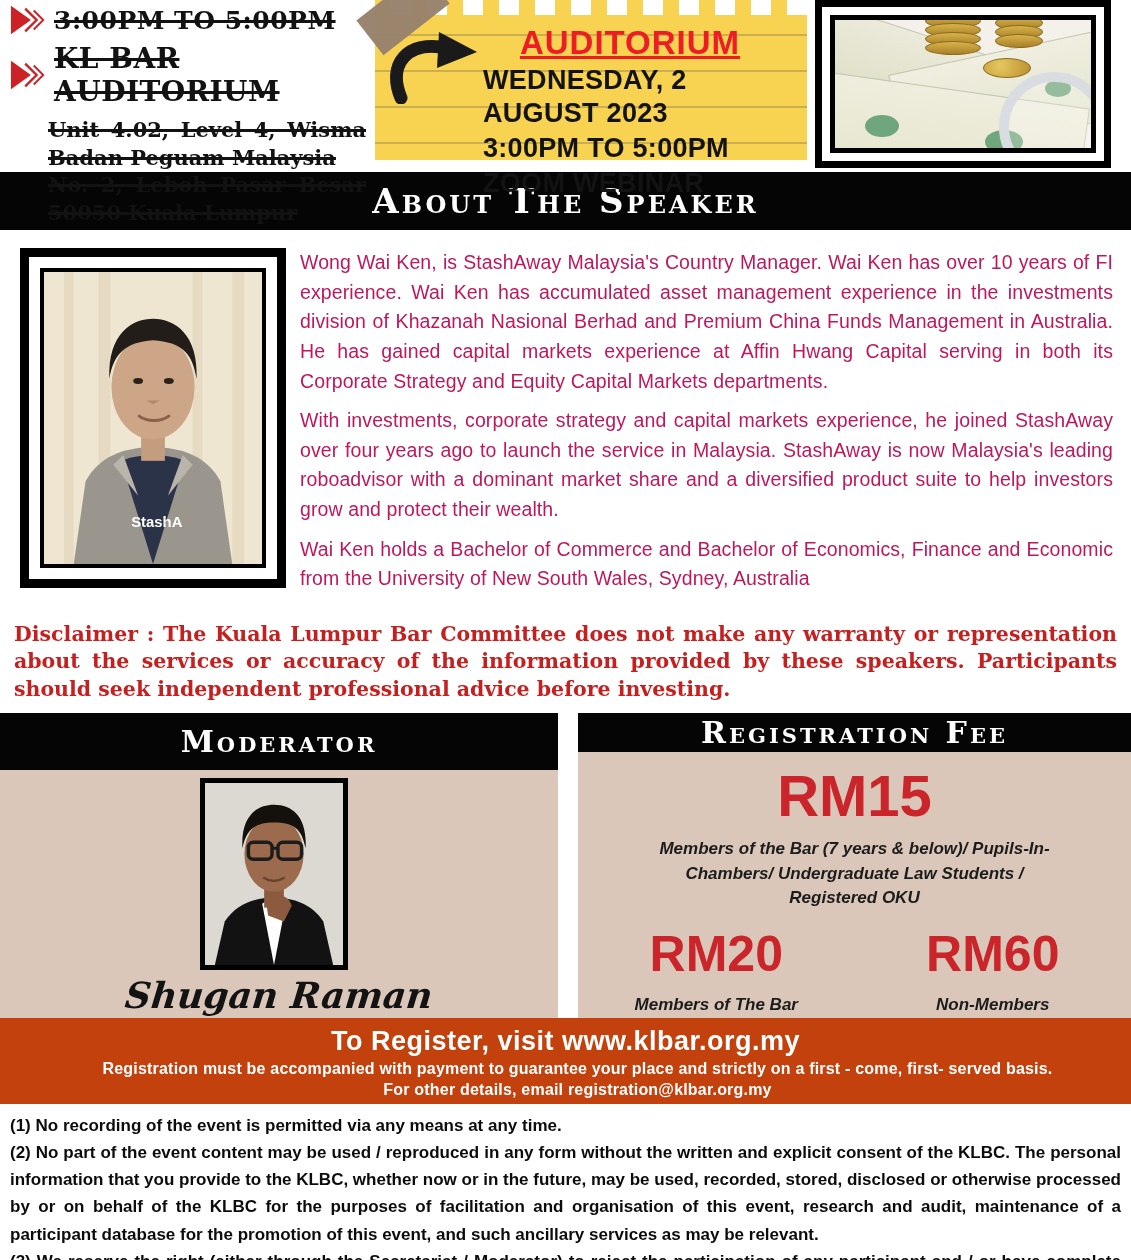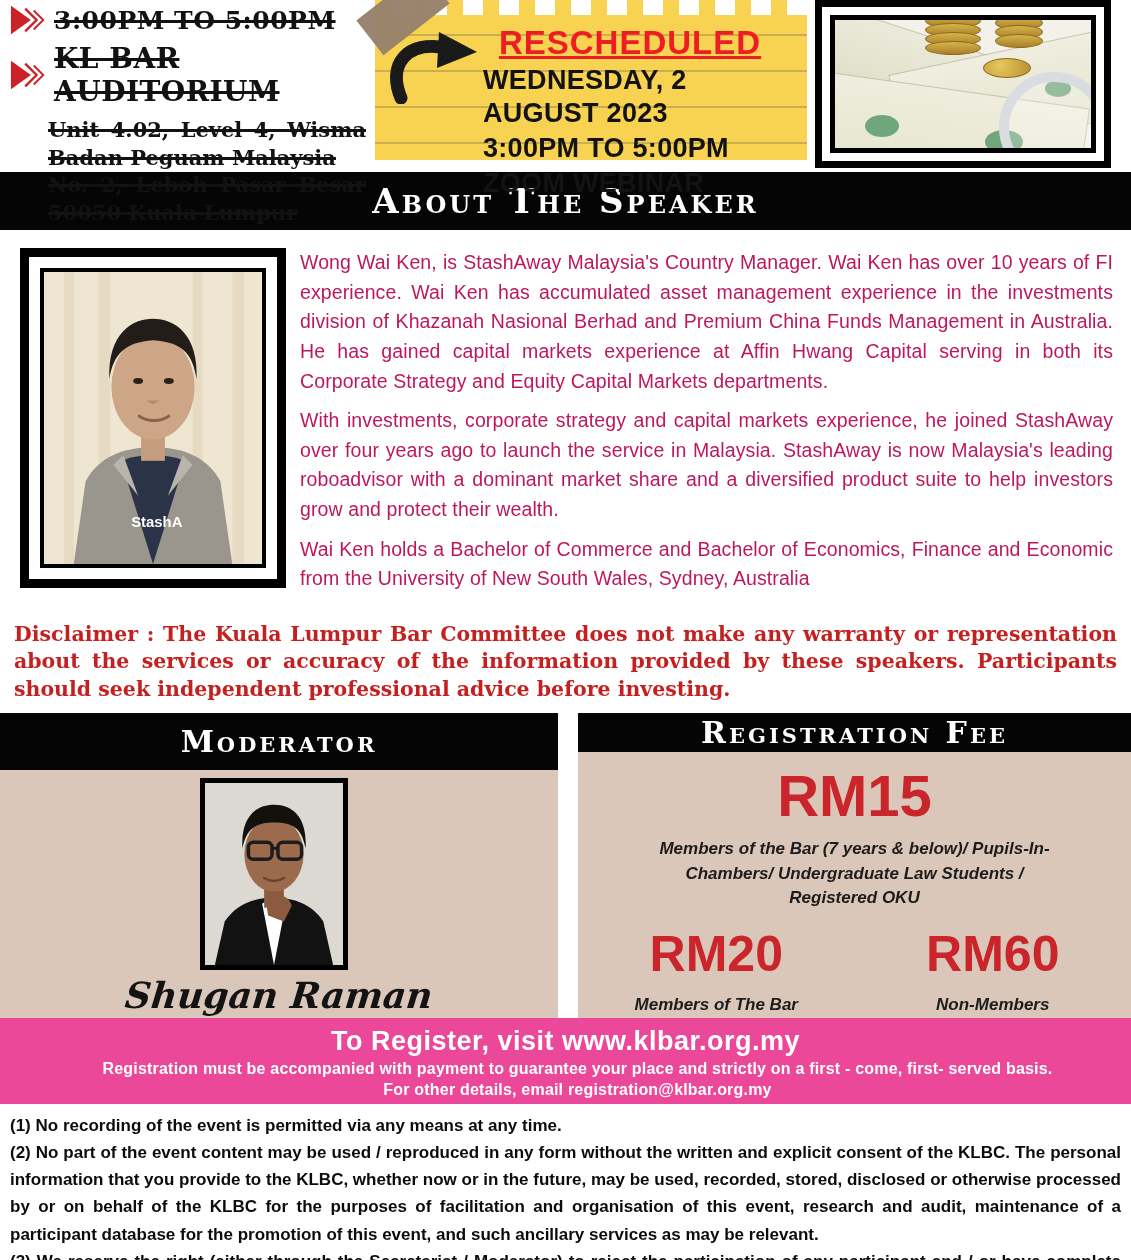--- a/index.html
+++ b/index.html
@@ -107,21 +107,21 @@
   .fee-main .fee-amount { font-size:58px; }
   .fee-label { font-size:17px; font-weight:700; font-style:italic; color:#1c1c1c;
     line-height:1.45; }
   .fee-main .fee-label { width:420px; margin:8px auto 0; }
   .fee-row { display:flex; margin-top:14px; }
   .fee-cell { flex:1; text-align:center; }
   .fee-cell .fee-amount { font-size:50px; }
   .fee-cell .fee-label { margin-top:10px; }
 
   
-  .register-band { width:100%; height:86px; background:#ec4899; color:#fff;
+  .register-band { width:100%; height:86px; background:#c2410c; color:#fff;
     text-align:center; padding-top:8px; }
   .reg-title { font-size:27px; font-weight:700; letter-spacing:.5px; }
   .reg-line { font-size:16px; font-weight:700; margin-top:3px; letter-spacing:.2px;margin-left:24px; }
 
   
   .terms { padding:8px 10px 0 10px; font-size:17px; font-weight:700;
     line-height:1.6; color:#0c0c0c; text-align:justify; }
 </style>
 </head>
 <body>
@@ -153,21 +153,21 @@
       </div>
     </div>
 
     <div class="note">
       <div class="note-perforation"></div>
       <div class="tape"></div>
       <svg class="curved-arrow" viewBox="0 0 96 78">
         <path d="M 12 72 C -2 38, 18 14, 58 22" fill="none" stroke="#1a1a1a" stroke-width="13" stroke-linecap="round"></path>
         <polygon points="50,6 88,26 48,42" fill="#1a1a1a"></polygon>
       </svg>
-      <div class="note-title">RESCHEDULED</div>
+      <div class="note-title">AUDITORIUM</div>
       <div class="note-line">WEDNESDAY, 2 AUGUST 2023</div>
       <div class="note-line">3:00PM TO 5:00PM</div>
       <div class="note-line">ZOOM WEBINAR</div>
     </div>
 
     <div class="money-frame">
       <div class="money-frame-inner">
         <div class="money-photo">
           <div class="bill b1"></div>
           <div class="bill b2"></div>

